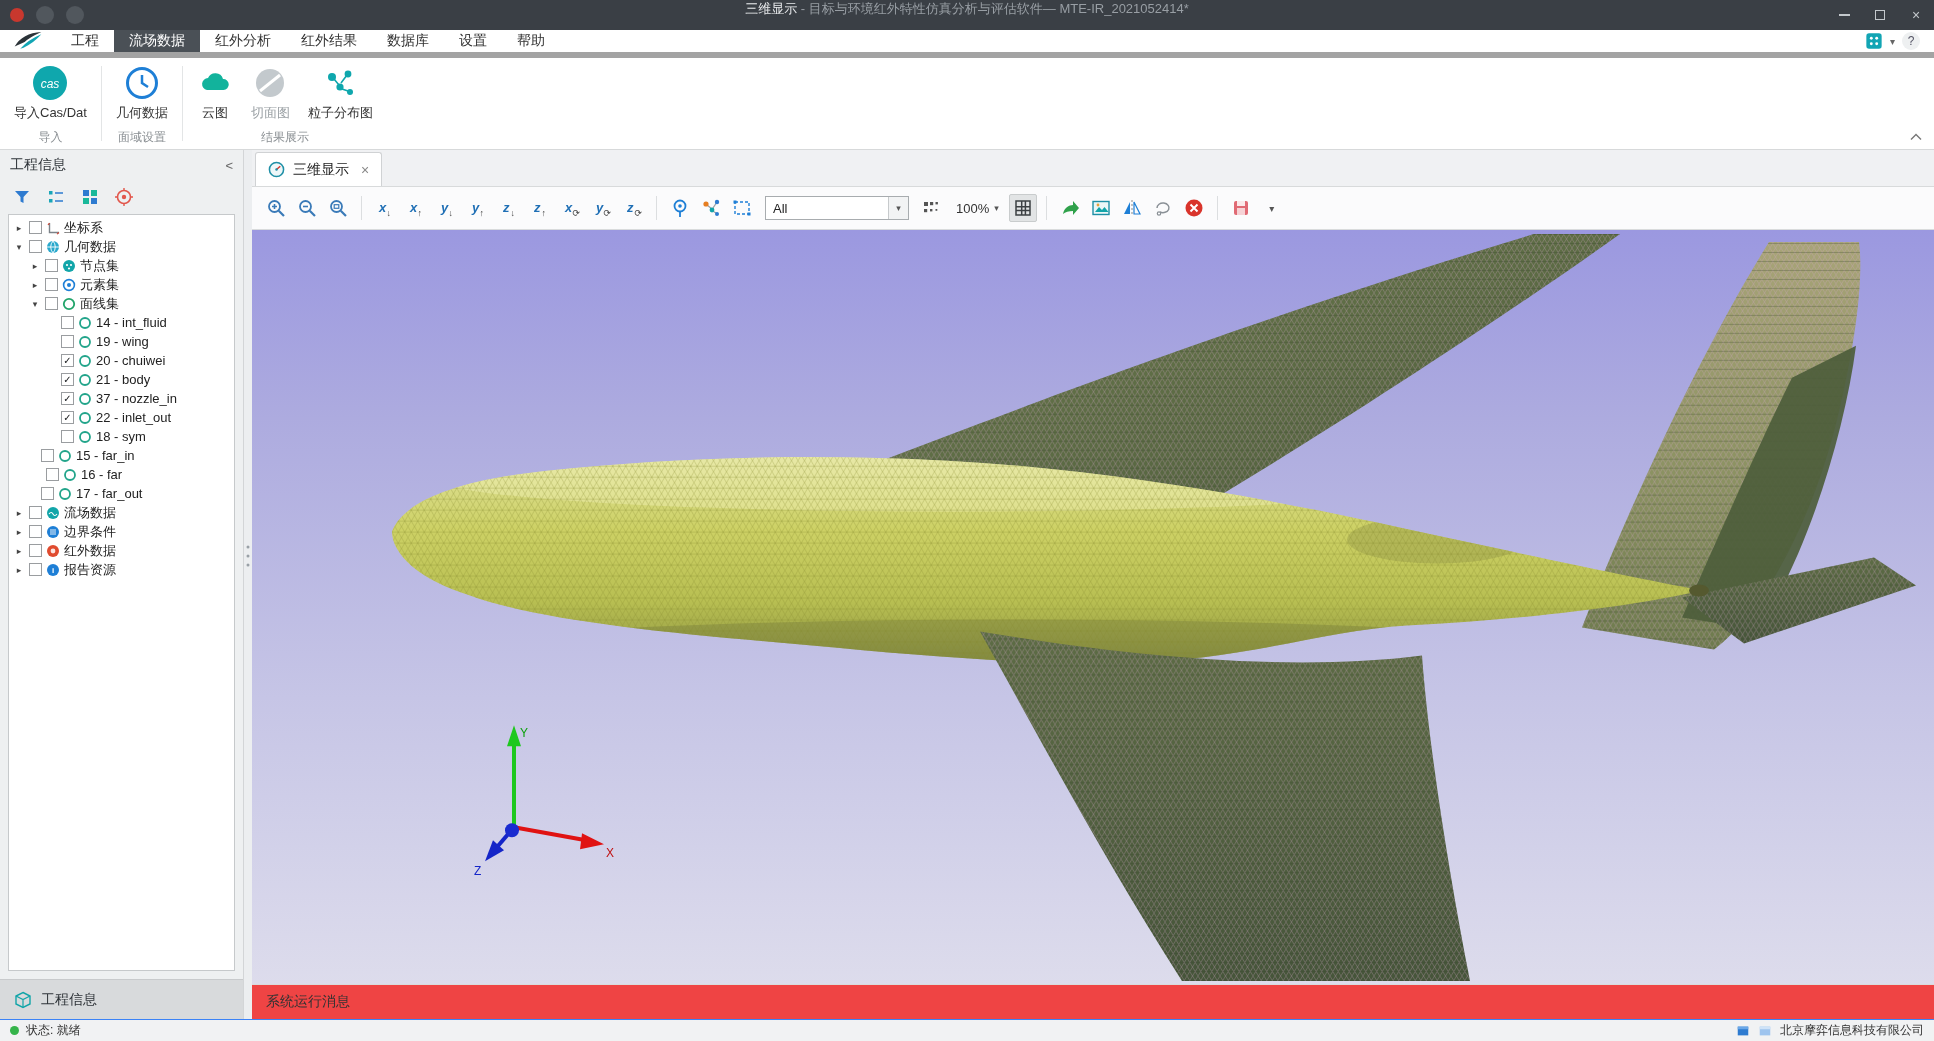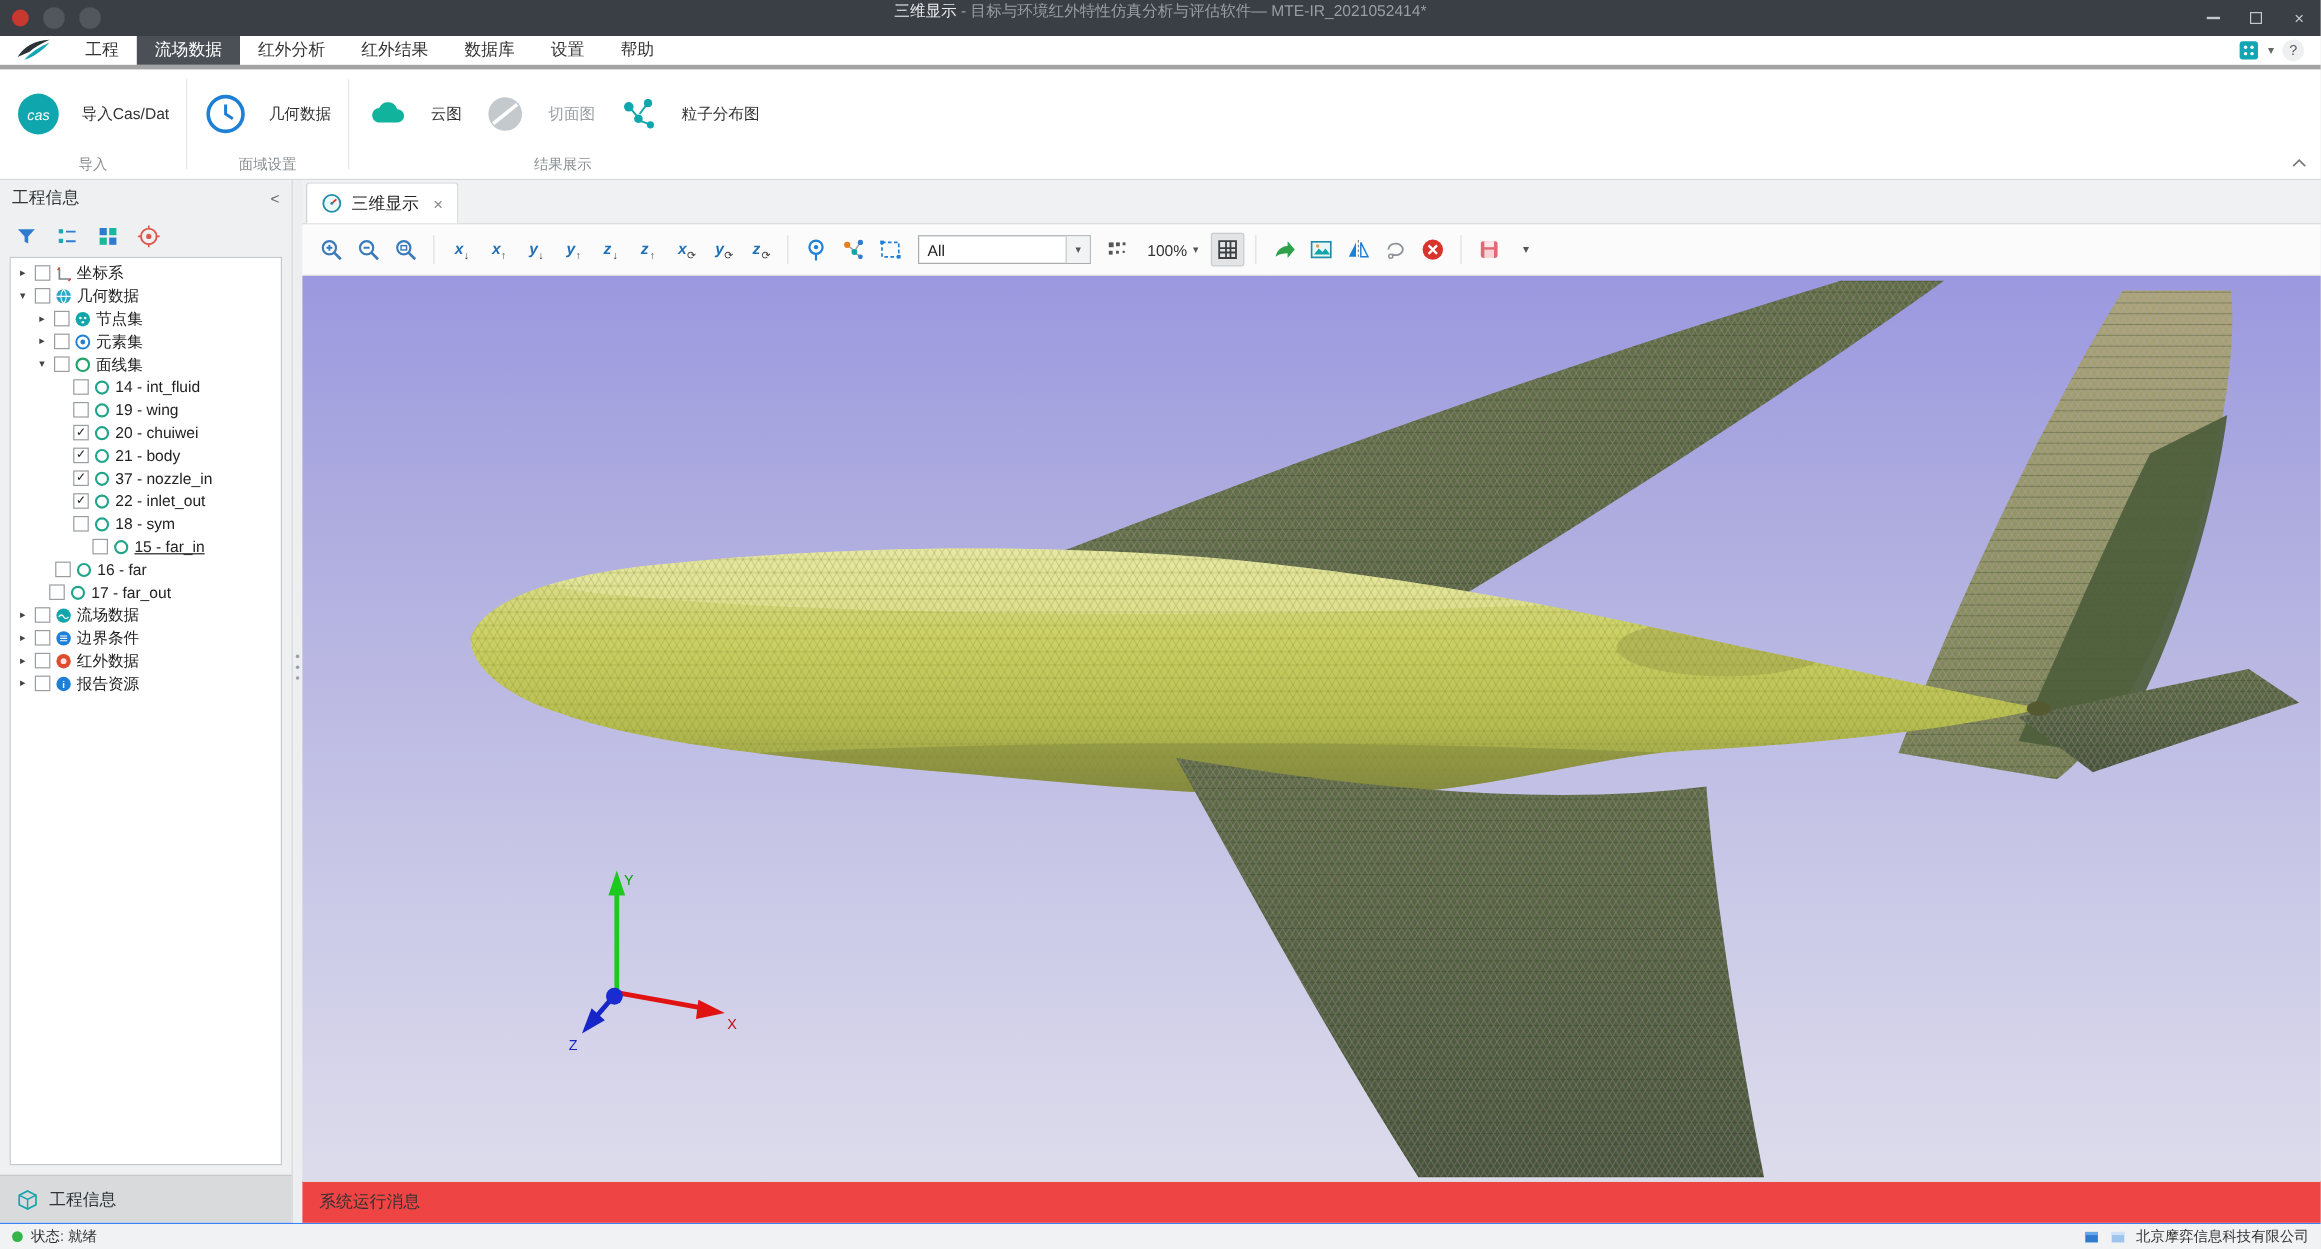--- a/index.html
+++ b/index.html
@@ -12,36 +12,36 @@
   .tb-dot{width:14px;height:14px;border-radius:50%;background:#c8382e;display:inline-block;}
   .tb-circle{width:18px;height:18px;border-radius:50%;background:#51575d;display:inline-flex;align-items:center;justify-content:center;font-size:9px;color:#a9afb5;}
   .tb-title{position:absolute;left:0;right:0;text-align:center;font-size:13px;color:#989ea4;}
   .tb-title b{color:#e9ebed;font-weight:normal;}
   .tb-controls{margin-left:auto;display:flex;z-index:2;}
   .tb-controls span{width:36px;height:30px;display:flex;align-items:center;justify-content:center;font-size:14px;color:#c3c8cc;}
   .winmin{display:inline-block;width:11px;height:2px;background:#c3c8cc;}
   .winmax{display:inline-block;width:10px;height:10px;border:1.5px solid #c3c8cc;}
 
   
-  .menubar{height:28px;background:#fff;display:flex;align-items:stretch;border-bottom:4px solid #a3a3a3;flex:0 0 auto;}
+  .menubar{height:28px;background:#fff;display:flex;align-items:stretch;border-bottom:6px solid #a3a3a3;flex:0 0 auto;}
   .logo{width:56px;display:flex;align-items:center;justify-content:center;}
   .menu-tabs{display:flex;align-items:stretch;}
   .mtab{padding:0 15px;display:flex;align-items:center;font-size:14px;color:#333;}
   .mtab.active{background:#4a5056;color:#fff;}
   .menu-right{margin-left:auto;display:flex;align-items:center;gap:7px;padding-right:14px;}
   .menu-right .micon{display:inline-flex;}
   .mcaret{font-size:10px;color:#666;}
   .mhelp{width:18px;height:18px;border-radius:50%;background:#eef0f1;color:#556;display:inline-flex;align-items:center;justify-content:center;font-size:12px;}
 
   
   .ribbon{height:92px;background:#fff;border-bottom:1px solid #d7d9da;display:flex;flex:0 0 auto;position:relative;}
   #ribbon-groups{display:flex;}
   .rgroup{display:flex;flex-direction:column;padding:5px 8px 0 8px;}
   .rbuttons{display:flex;gap:6px;flex:1;}
-  .rbtn{display:flex;flex-direction:row;align-items:center;gap:18px;padding:2px 6px;}
+  .rbtn{display:flex;flex-direction:column;align-items:center;gap:3px;padding:2px 6px;}
   .rbtn .bigicon-wrap{width:36px;height:36px;display:inline-flex;}
   .rbtn .bigicon-wrap svg{width:36px;height:36px;}
   .rbtn .blabel{font-size:13px;color:#333;white-space:nowrap;}
   .rbtn.disabled .blabel{color:#9aa0a4;}
   .rlabel{text-align:center;font-size:12px;color:#8a8f93;height:22px;line-height:20px;}
   .rsep{width:1px;background:#e3e5e6;margin:8px 0;}
   .ribbon-collapse{position:absolute;right:12px;bottom:4px;}
 
   
   .content{flex:1;display:flex;min-height:0;}
@@ -376,21 +376,21 @@
           <div class="trow" style="padding-left: 36px;">
             <span class="texp"></span>
             <span class="tcheck"></span>
             <span class="ticon2">
               <svg viewBox="0 0 14 14">
                 <circle cx="7" cy="7" r="5" fill="none" stroke="#21a48a" stroke-width="1.8"></circle>
               </svg>
             </span>
             <span class="tlabel">18 - sym</span>
           </div>
-          <div class="trow" style="padding-left: 52px; text-decoration: underline;">
+          <div class="trow" style="padding-left: 16px;">
             <span class="texp"></span>
             <span class="tcheck"></span>
             <span class="ticon2">
               <svg viewBox="0 0 14 14">
                 <circle cx="7" cy="7" r="5" fill="none" stroke="#21a48a" stroke-width="1.8"></circle>
               </svg>
             </span>
             <span class="tlabel">15 - far_in</span>
           </div>
           <div class="trow" style="padding-left: 21px;">

